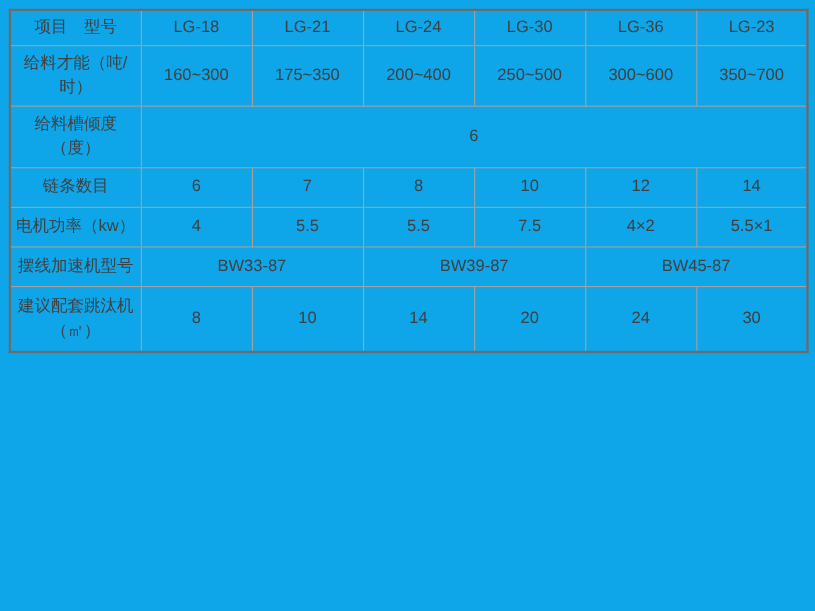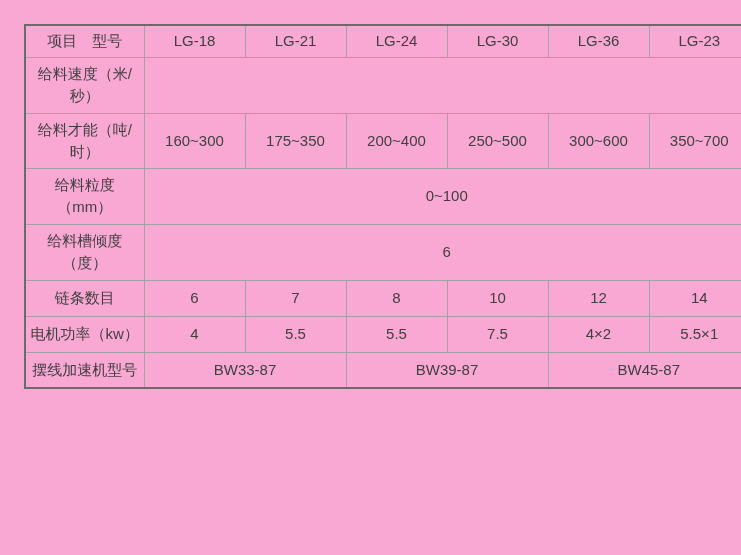--- a/index.html
+++ b/index.html
@@ -5,22 +5,22 @@
   * { margin: 0; padding: 0; box-sizing: border-box; }
   html, body {
     width: 741px;
     height: 555px;
     background: #ffffff;
     font-family: "Liberation Sans", "DejaVu Sans", sans-serif;
   }
   .page {
     width: 741px;
     height: 555px;
-    padding: 24px;
-    background: #f9a8d4;
+    padding: 8px;
+    background: #0ea5e9;
   }
   table.spec {
     border-collapse: collapse;
     width: 725px;
     table-layout: fixed;
     border: 2px solid #6b6b6b;
     color: #404040;
     font-size: 15px;
   }
   table.spec col.c-label { width: 119px; }
@@ -61,42 +61,32 @@
       <th>项目　型号</th>
       <th>LG-18</th>
       <th>LG-21</th>
       <th>LG-24</th>
       <th>LG-30</th>
       <th>LG-36</th>
       <th>LG-23</th>
     </tr>
 
 
-    <tr class="rh-d">
-      <td>给料速度（米/
-秒）</td>
-      <td colspan="6"></td>
-    </tr>
 
     <tr class="rh-d2">
       <td>给料才能（吨/
 时）</td>
       <td>160~300</td>
       <td>175~350</td>
       <td>200~400</td>
       <td>250~500</td>
       <td>300~600</td>
       <td>350~700</td>
     </tr>
 
-    <tr class="rh-d">
-      <td>给料粒度
-（mm）</td>
-      <td colspan="6">0~100</td>
-    </tr>
 
     <tr class="rh-d">
       <td>给料槽倾度
 （度）</td>
       <td colspan="6">6</td>
     </tr>
 
     <tr class="rh-s">
       <td>链条数目</td>
       <td>6</td>
@@ -118,16 +108,26 @@
       <td>5.5×1</td>
     </tr>
 
     <tr class="rh-s">
       <td>摆线加速机型号</td>
       <td colspan="2">BW33-87</td>
       <td colspan="2">BW39-87</td>
       <td colspan="2">BW45-87</td>
     </tr>
 
+    <tr class="rh-d1">
+      <td>建议配套跳汰机
+（㎡）</td>
+      <td>8</td>
+      <td>10</td>
+      <td>14</td>
+      <td>20</td>
+      <td>24</td>
+      <td>30</td>
+    </tr>
 
   </tbody>
     </table>
 </div>
 
 </body></html>

